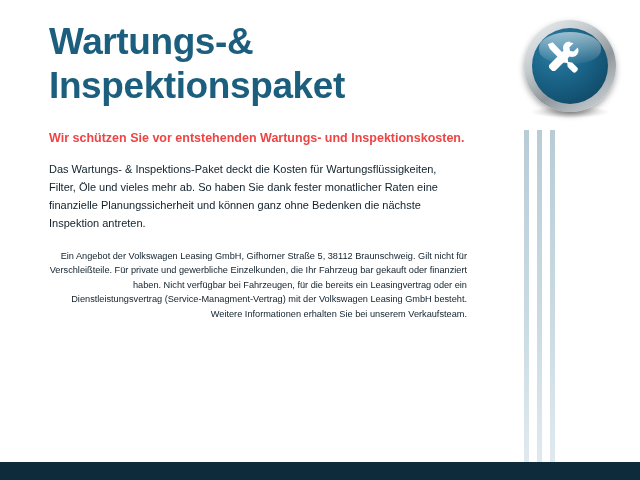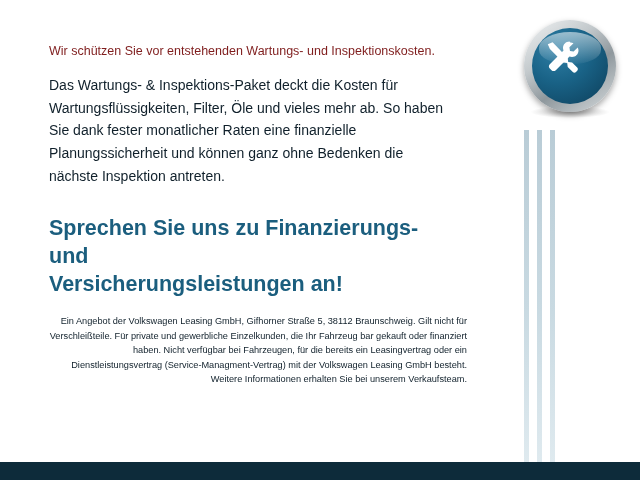--- a/index.html
+++ b/index.html
@@ -60,29 +60,29 @@
     color: #1b5e7e;
     font-size: 37px;
     line-height: 1.18;
     font-weight: bold;
     letter-spacing: -0.4px;
   }
   h1.title .line2 { display: block; }
 
   .lead {
     margin: 22px 0 0 0;
-    color: #7f1d1d;
+    color: #ef4444;
     font-size: 12.5px;
-    font-weight: normal;
+    font-weight: bold;
     line-height: 1.45;
   }
   .body-copy {
     margin: 14px 0 0 0;
     color: #10202b;
-    font-size: 14px;
+    font-size: 11px;
     line-height: 1.62;
     width: 400px;
   }
   h2.subhead {
     margin: 28px 0 0 0;
     color: #1b5e7e;
     font-size: 21.5px;
     line-height: 1.28;
     font-weight: bold;
     width: 410px;
@@ -168,27 +168,27 @@
       <g fill="#ffffff">
 
         <path d="M30.5 6.5c-3.6 0-6.5 2.9-6.5 6.5 0 0.9 0.2 1.7 0.5 2.5L10.8 29.2c-1.2 1.2-1.2 3.1 0 4.3l1.7 1.7c1.2 1.2 3.1 1.2 4.3 0l13.7-13.7c0.8 0.3 1.6 0.5 2.5 0.5 3.6 0 6.5-2.9 6.5-6.5 0-1.1-0.3-2.2-0.8-3.1l-4.1 4.1-3.6-0.6-0.6-3.6 4.1-4.1c-0.9-0.5-2-0.8-3.1-0.8z"></path>
 
         <path d="M13.6 7.2l-4.8 2.1 2.1 4.8 13.4 13.4 3.9 0.5 0.5 3.9 5.1 5.1c0.9 0.9 2.3 0.9 3.2 0l1.2-1.2c0.9-0.9 0.9-2.3 0-3.2l-5.1-5.1-3.9-0.5-0.5-3.9L13.6 7.2z"></path>
       </g>
     </svg>
   </div>
 
   <div class="content">
+    <h1 class="title">
+      <span>Wartungs-&amp;</span>
+      <span class="line2">Inspektionspaket</span>
+    </h1>
 
     <p class="lead">Wir schützen Sie vor entstehenden Wartungs- und Inspektionskosten.</p>
 
     <p class="body-copy">Das Wartungs- &amp; Inspektions-Paket deckt die Kosten für Wartungsflüssigkeiten, Filter, Öle und vieles mehr ab. So haben Sie dank fester monatlicher Raten eine finanzielle Planungssicherheit und können ganz ohne Bedenken die nächste Inspektion antreten.</p>
 
-    <h2 class="subhead">
-      <span>Sprechen Sie uns zu Finanzierungs- und</span>
-      <span class="line2">Versicherungsleistungen an!</span>
-    </h2>
 
     <p class="fineprint">Ein Angebot der Volkswagen Leasing GmbH, Gifhorner Straße 5, 38112 Braunschweig. Gilt nicht für Verschleißteile. Für private und gewerbliche Einzelkunden, die Ihr Fahrzeug bar gekauft oder finanziert haben. Nicht verfügbar bei Fahrzeugen, für die bereits ein Leasingvertrag oder ein Dienstleistungsvertrag (Service-Managment-Vertrag) mit der Volkswagen Leasing GmbH besteht. Weitere Informationen erhalten Sie bei unserem Verkaufsteam.</p>
   </div>
 
   <div class="bottom-band"></div>
 </div>
 
 </body></html>

